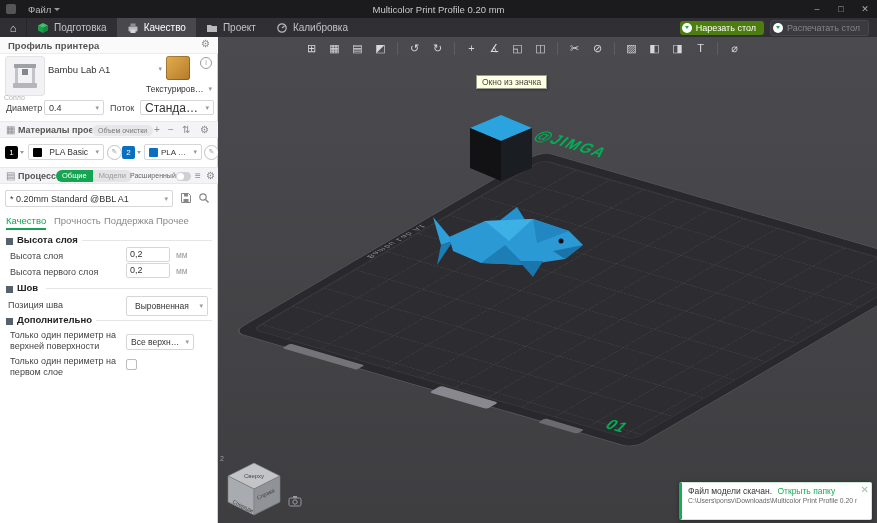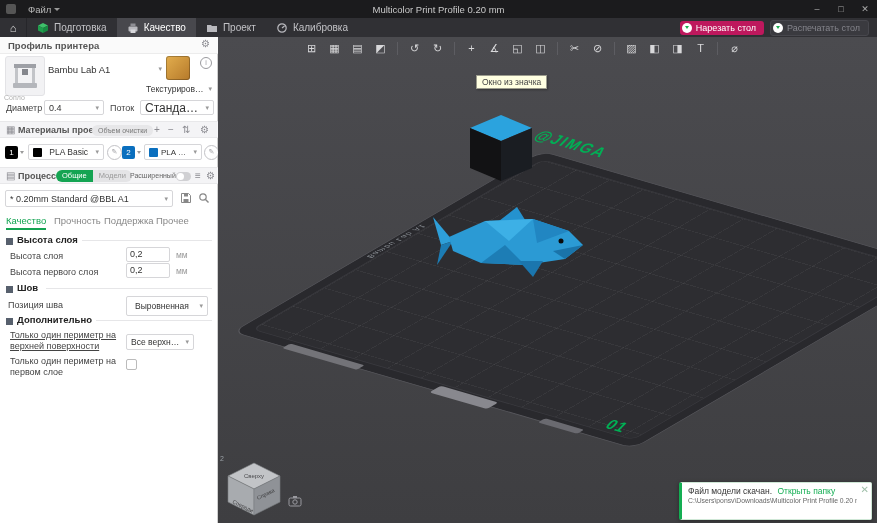--- a/index.html
+++ b/index.html
@@ -18,21 +18,21 @@
   
   .tabbar{position:absolute;left:0;top:18px;width:877px;height:19px;background:#303034;
           display:flex;align-items:stretch;font-size:10px;color:#c2c2c6;}
   .home{width:26px;display:flex;align-items:center;justify-content:center;color:#ddd;font-size:11px;border-right:1px solid #26262a;}
   .tab{display:flex;align-items:center;gap:5px;padding:0 10px;white-space:nowrap;}
   .tab.selected{background:#48484d;color:#fff;}
   .tab svg{display:block;}
   .tb-right{margin-left:auto;display:flex;align-items:center;gap:6px;padding-right:8px;}
   .btn-slice,.btn-print{display:flex;align-items:center;gap:4px;height:14px;border-radius:3px;
         font-size:9px;padding:0 8px 0 2px;white-space:nowrap;}
-  .btn-slice{background:#be185d;color:#fff;margin-left:7px;}
+  .btn-slice{background:#4d7c0f;color:#fff;margin-left:7px;}
   .btn-print{background:#3a3a3f;color:#85858c;border:1px solid #47474d;}
   .btn-circle{width:10px;height:10px;border-radius:50%;background:#fff;display:flex;align-items:center;justify-content:center;}
   .btn-circle i{width:0;height:0;border-left:2.5px solid transparent;border-right:2.5px solid transparent;border-top:3px solid #1cae52;}
   
   .sidebar{position:absolute;left:0;top:37px;width:218px;height:486px;background:#fff;
            border-right:1px solid #cfcfcf;box-sizing:border-box;color:#333;font-size:9.5px;}
   .sb{position:absolute;}
   .sb-header{left:0;top:0;width:218px;height:16px;background:#fafafa;border-bottom:1px solid #ececec;}
   .sb-title{position:absolute;left:8px;top:3px;font-weight:bold;font-size:9.5px;color:#555;}
   .icon-g{color:#8a8a90;font-size:10px;line-height:10px;}
@@ -292,21 +292,21 @@
 
     <span class="sb plabel" style="left:8px;top:263px;text-align:right;">Позиция шва</span>
     <div class="sb sel" style="left:126px;top:259px;width:82px;height:20px;font-size:8.5px;padding-left:8px;">
       <span class="sel-txt">Выровненная</span>
     </div>
 
     <div class="sb bullet" style="left:6px;top:281px;"></div>
     <span class="sb glabel" style="left:17px;top:277px;">Дополнительно</span>
     <div class="sb gline" style="left:96px;top:283px;width:116px;"></div>
 
-    <span class="sb plabel" style="left:10px;top:293px;width:110px;line-height:11px;display:block;text-decoration:underline;">Только один периметр на верхней поверхности</span>
+    <span class="sb plabel" style="left:10px;top:293px;width:110px;line-height:11px;display:block;">Только один периметр на верхней поверхности</span>
     <div class="sb sel" style="left:126px;top:297px;width:68px;height:16px;font-size:8.5px;">
       <span class="sel-txt">Все верхние...</span>
     </div>
 
     <span class="sb plabel" style="left:10px;top:319px;width:112px;line-height:11px;display:block;">Только один периметр на первом слое</span>
     <div class="sb checkbox" style="left:126px;top:322px;"></div>
   </div>
 
   <div class="viewport">
 

